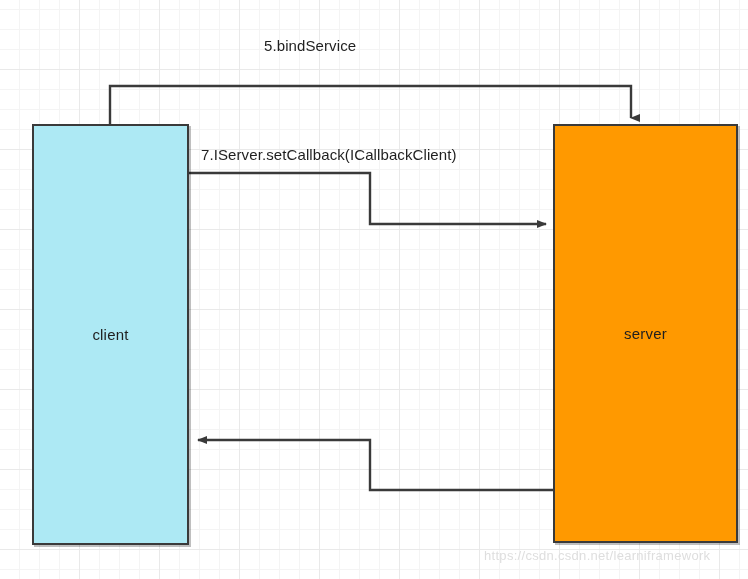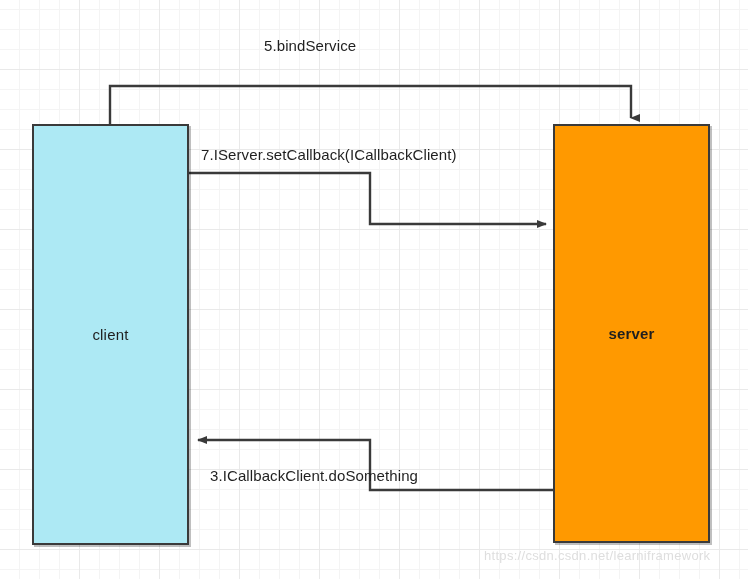--- a/index.html
+++ b/index.html
@@ -46,24 +46,23 @@
   #client-node {
     left: 32px;
     top: 124px;
     width: 157px;
     height: 421px;
     background: #ade9f4;
   }
   #server-node {
     left: 553px;
     top: 124px;
-    width: 157px;
+    width: 185px;
     height: 419px;
     background: #ff9900;
-    font-weight: bold;
   }
   svg.edges {
     position: absolute;
     left: 0;
     top: 0;
     width: 748px;
     height: 579px;
     pointer-events: none;
   }
   .edge-path {
@@ -125,17 +124,16 @@
   </div>
 
   <div class="node" id="server-node">
     <span class="node-label">server</span>
   </div>
 
   <div class="edge-label" id="label-bind-service">5.bindService</div>
 
   <div class="edge-label" id="label-set-callback">7.IServer.setCallback(ICallbackClient)</div>
 
-  <div class="edge-label" id="label-do-something">3.ICallbackClient.doSomething</div>
 
   <div id="watermark">https://csdn.csdn.net/learniframework</div>
 
 </div>
 
 </body></html>

